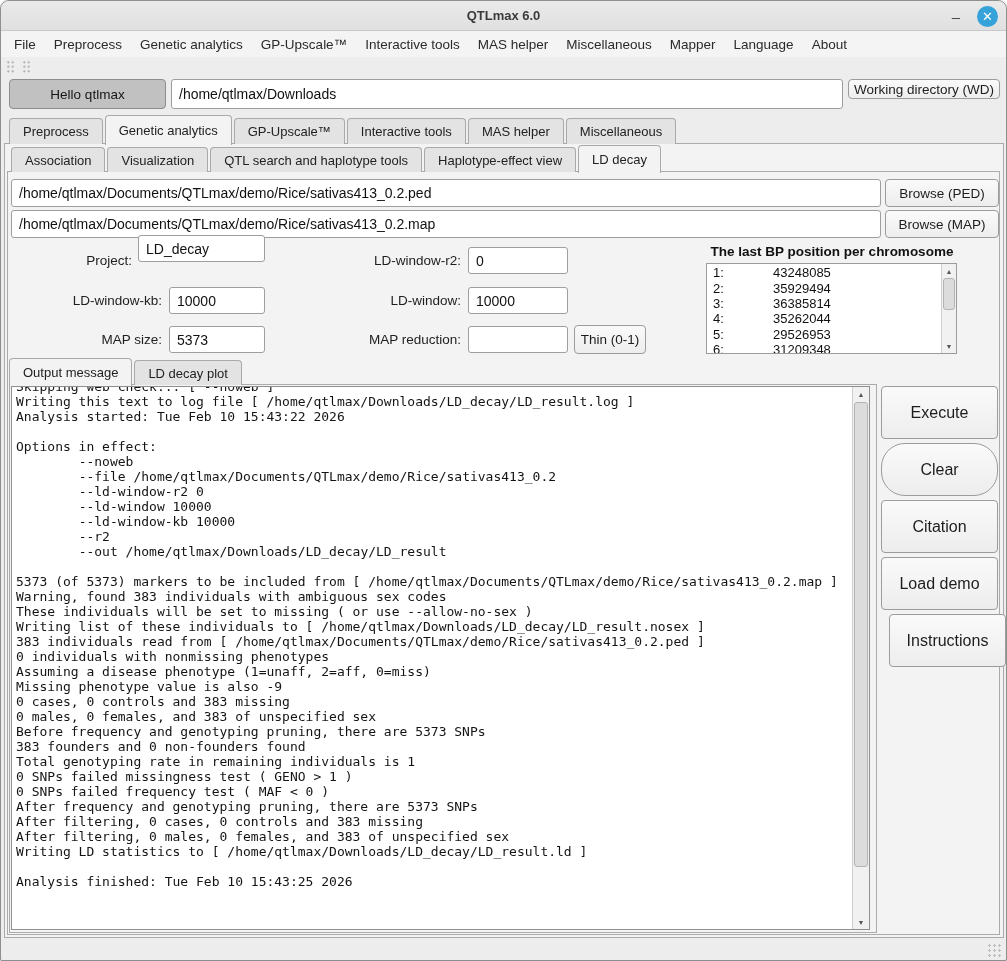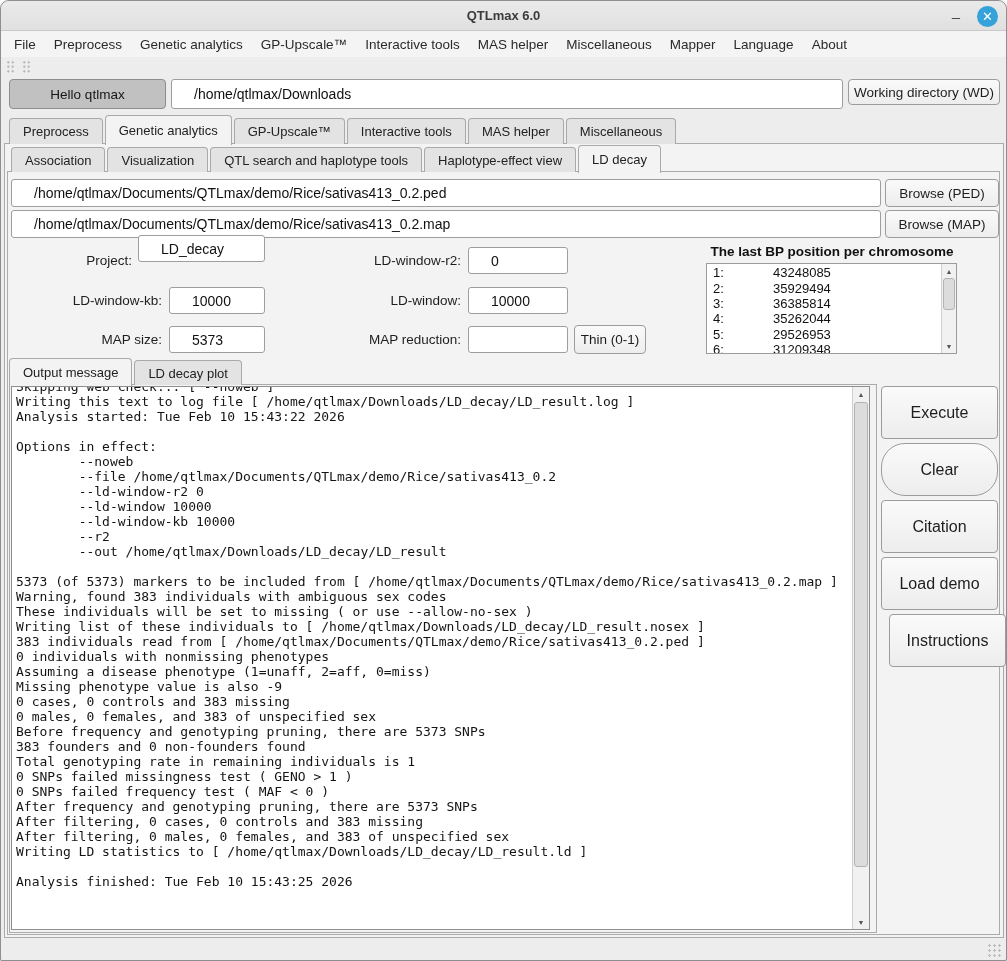--- a/index.html
+++ b/index.html
@@ -40,21 +40,21 @@
   
   .btn {
     position:absolute; background:linear-gradient(#fafafa,#ededed);
     border:1px solid #9c9c9c; border-radius:4px;
     font-size:13.5px; color:#1d1d1d;
     display:flex; align-items:center; justify-content:center;
   }
   .input {
     position:absolute; background:#ffffff; border:1px solid #9e9e9e; border-radius:3px;
     font-family:"Liberation Sans","DejaVu Sans",sans-serif;
-    font-size:14px; color:#111; padding:0 22px; outline:none;
+    font-size:14px; color:#111; padding:0 7px; outline:none;
   }
   .label { position:absolute; font-size:13.5px; color:#1e1e1e; display:flex; align-items:center; justify-content:flex-end; }
   
   .hello-btn {
     position:absolute; left:8px; top:78px; width:157px; height:30px;
     background:#c1c1c1; border:1px solid #8d8d8d; border-radius:4px;
     font-size:13.5px; color:#161616; display:flex; align-items:center; justify-content:center;
   }
   
   .tabrow { position:absolute; display:flex; align-items:flex-end; }
@@ -116,21 +116,21 @@
     <div class="menu-item">Miscellaneous</div>
     <div class="menu-item">Mapper</div>
     <div class="menu-item">Language</div>
     <div class="menu-item">About</div>
   </div>
   <div class="grip" style="left:5px;"></div>
   <div class="grip" style="left:21px;"></div>
 
   <div class="hello-btn">Hello qtlmax</div>
   <input class="input" style="left: 170px; top: 78px; width: 672px; height: 30px;" value="/home/qtlmax/Downloads">
-  <div class="btn" style="left:847px; top:78px; width:152px; height:26px;">Working directory (WD)</div>
+  <div class="btn" style="left:847px; top:78px; width:152px; height:20px;">Working directory (WD)</div>
 
   <div class="tabrow" style="left:8px; top:113px; height:30px; z-index:3;">
     <div class="tab">Preprocess</div>
     <div class="tab active">Genetic analytics</div>
     <div class="tab">GP-Upscale™</div>
     <div class="tab">Interactive tools</div>
     <div class="tab">MAS helper</div>
     <div class="tab">Miscellaneous</div>
   </div>
 

